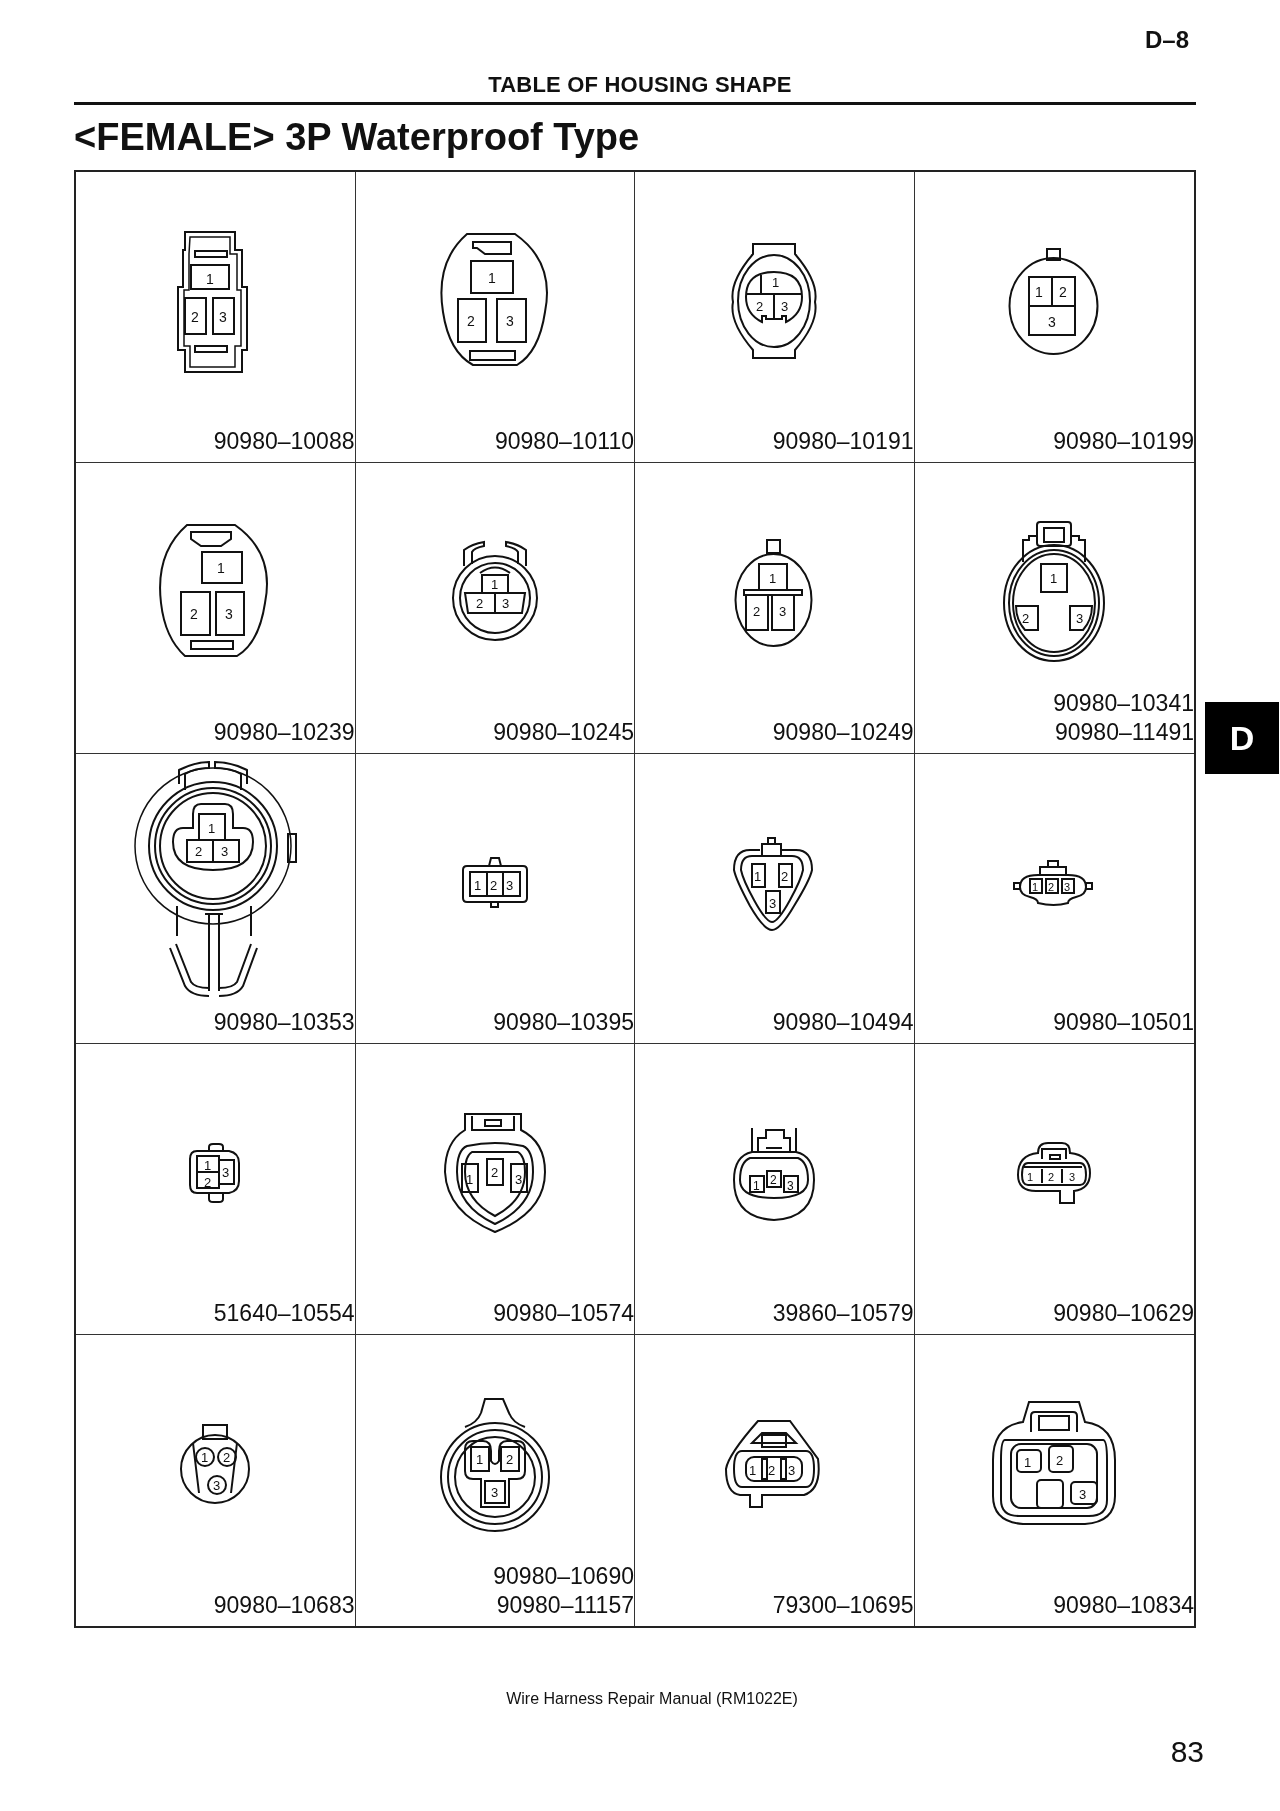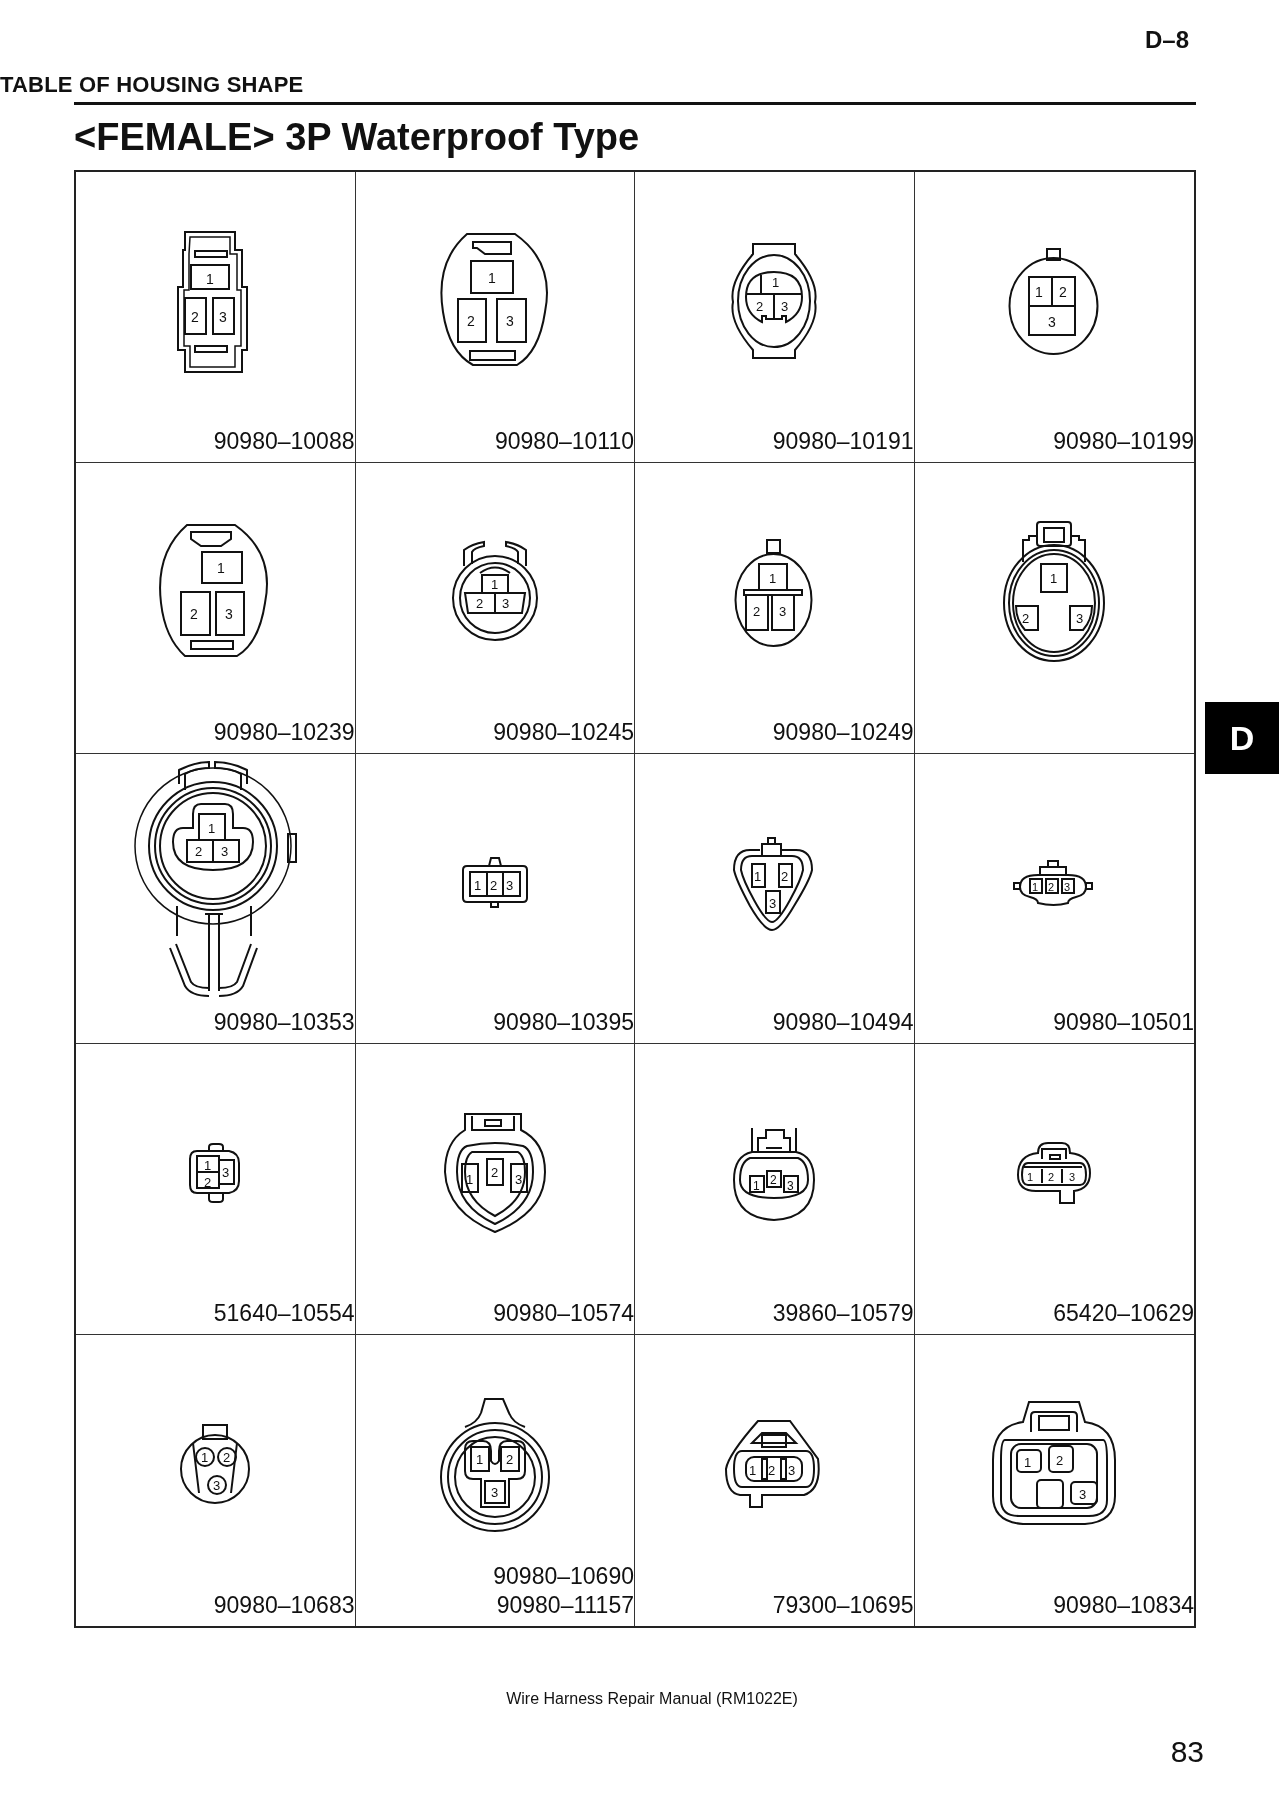--- a/index.html
+++ b/index.html
@@ -1,19 +1,19 @@
 <!DOCTYPE html>
 <html><head>
   <meta charset="utf-8">
   <style>
     html, body { margin: 0; padding: 0; background: #ffffff; }
     body { width: 1280px; height: 1811px; position: relative; overflow: hidden;
            font-family: "Liberation Sans", sans-serif; color: #111; }
     .page-code { position: absolute; right: 91px; top: 26px; font-weight: bold; font-size: 24px; }
-    .section-header { position: absolute; left: 0; width: 1280px; top: 72px; 
+    .section-header { position: absolute; left: 0; width: 1280px; top: 72px; text-align: center;
            font-weight: bold; font-size: 22px; letter-spacing: 0.2px; }
     .rule { position: absolute; left: 74px; width: 1122px; top: 102px; height: 3px; background: #111; }
     .title { position: absolute; left: 74px; top: 116px; font-weight: bold; font-size: 38px; text-align: center; }
     .grid { position: absolute; left: 74px; top: 170px; width: 1122px; height: 1458px;
            display: grid; grid-template-columns: repeat(4, 1fr); grid-template-rows: repeat(5, 1fr);
            border: 2px solid #222; box-sizing: border-box; }
     .cell { border-right: 1.5px solid #333; border-bottom: 1.5px solid #333; position: relative; }
     .cell:nth-child(4n) { border-right: none; }
     .cell:nth-child(n+17) { border-bottom: none; }
     .diagram { position: absolute; left: 0; right: 0; top: 20px; height: 220px;
@@ -181,20 +181,24 @@
         <ellipse cx="55" cy="83" rx="50" ry="58"></ellipse>
         <ellipse cx="55" cy="83" rx="45" ry="53"></ellipse>
         <ellipse cx="55" cy="83" rx="41" ry="49"></ellipse>
         <rect x="42" y="44" width="26" height="28"></rect>
         <path d="M17 86 H39 V110 H26 Q17 100 17 86 Z"></path>
         <path d="M93 86 H71 V110 H84 Q93 100 93 86 Z"></path>
         <text x="51" y="63" font-size="13" stroke="none">1</text>
         <text x="23" y="103" font-size="13" stroke="none">2</text>
         <text x="77" y="103" font-size="13" stroke="none">3</text>
       </svg>
+    </div>
+    <div class="labels">
+      <div>90980–10341</div>
+      <div>90980–11491</div>
     </div>
   </div>
 
   <div class="cell">
     <div class="diagram" style="top:2px;height:240px;">
       <svg width="160" height="240" viewBox="0 0 160 240" fill="none" stroke="#111" stroke-width="2">
         <circle cx="78" cy="90" r="78" stroke-width="1.5"></circle>
         <path d="M44 28 V14 Q60 6 74 6 V12 Q60 12 50 18 V34"></path>
         <path d="M112 28 V14 Q96 6 80 6 V12 Q96 12 106 18 V34"></path>
         <circle cx="78" cy="90" r="64"></circle>
@@ -352,21 +356,21 @@
         <path d="M14 22 H66 Q72 22 72 34 Q72 44 66 44 H14 Q8 44 8 34 Q8 22 14 22 Z"></path>
         <path d="M10 26 H68"></path>
         <text x="13" y="40" font-size="11" stroke="none">1</text>
         <text x="34" y="40" font-size="11" stroke="none">2</text>
         <text x="55" y="40" font-size="11" stroke="none">3</text>
         <line x1="28" y1="28" x2="28" y2="42"></line>
           <line x1="48" y1="28" x2="48" y2="42"></line>
       </svg>
     </div>
     <div class="labels">
-        <div>65420–10629</div>
+        <div>90980–10629</div>
       </div>
   </div>
 
   <div class="cell">
     <div class="diagram">
       <svg width="72" height="84" viewBox="0 0 72 84" fill="none" stroke="#111" stroke-width="2">
         <rect x="24" y="2" width="24" height="14"></rect>
         <circle cx="36" cy="46" r="34"></circle>
         <path d="M14 20 L20 70 M58 20 L52 70"></path>
         <circle cx="26" cy="34" r="9"></circle>

